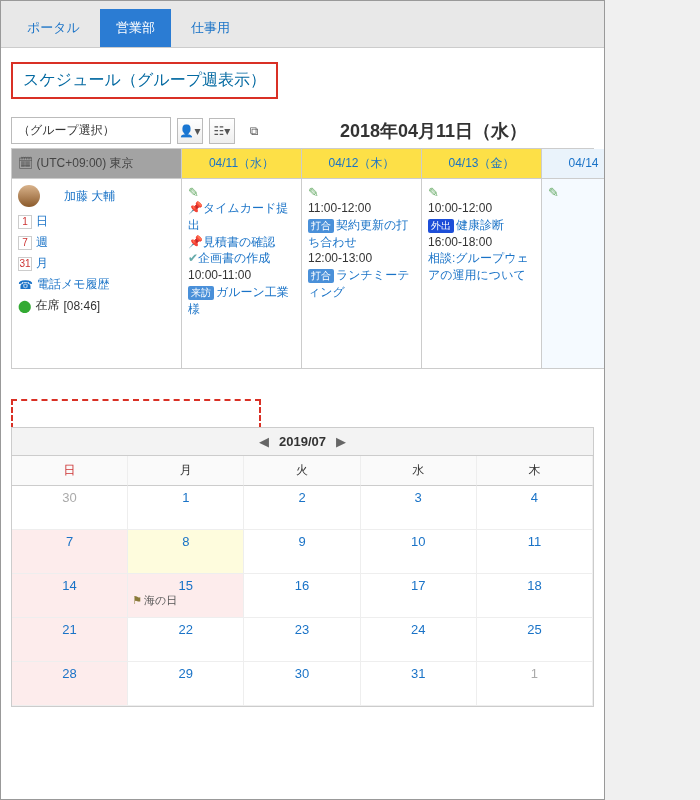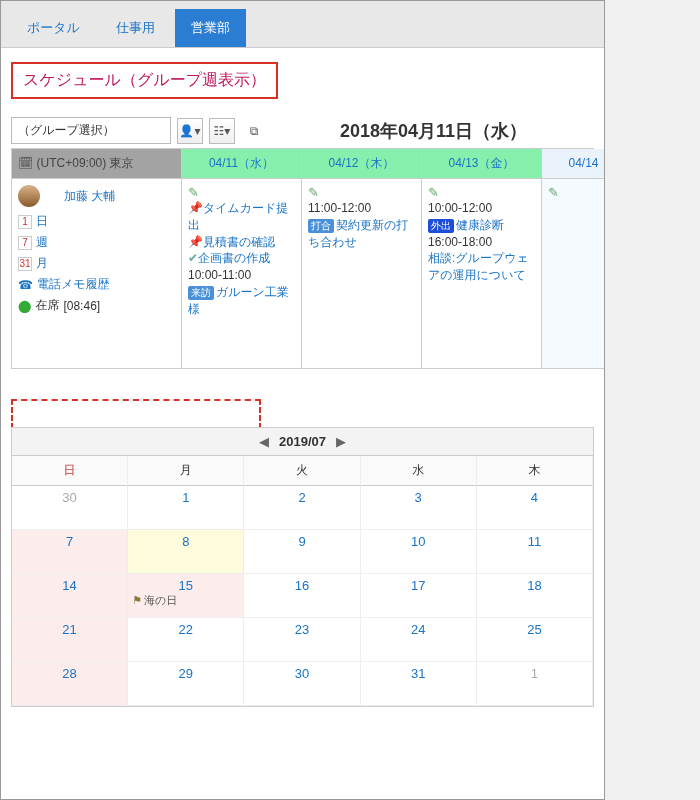--- a/index.html
+++ b/index.html
@@ -7,31 +7,31 @@
 .app { width: 605px; height: 800px; background: #fff; border: 1px solid #999; overflow: hidden; position: relative; }
 
 
 .topbar { background: #e8e8e8; border-bottom: 1px solid #ccc; padding: 8px 10px 0 10px; display: flex; gap: 4px; }
 .toptab { padding: 10px 16px; color: #1a73c7; cursor: pointer; }
 .toptab.active { background: #2b7cd3; color: #fff; }
 
 
 .titlewrap { padding: 14px 10px; }
 .title-highlight { border: 2px solid #d93025; display: inline-block; padding: 6px 10px; }
-.title-link { color: #be185d; font-size: 16px; }
+.title-link { color: #0369a1; font-size: 16px; }
 
 
 .toolbar { display: flex; align-items: center; padding: 4px 10px; gap: 6px; }
 .group-select { border: 1px solid #bbb; padding: 4px 6px; width: 160px; background: #fff; font-size: 12px; }
 .iconbtn { border: 1px solid #bbb; background: linear-gradient(#fff,#eee); width: 26px; height: 26px; display: inline-flex; align-items: center; justify-content: center; cursor: pointer; font-size: 12px; color: #555; }
 .date-title { flex: 1; text-align: center; font-weight: bold; font-size: 18px; }
 
 
 .weekgrid { display: grid; grid-template-columns: 170px 120px 120px 120px 120px; border-top: 1px solid #ccc; border-left: 1px solid #ccc; margin: 0 10px; font-size: 12px; }
-.wg-head { border-right: 1px solid #ccc; border-bottom: 1px solid #ccc; padding: 6px; text-align: center; background: #86efac; color: #1a73c7; cursor: pointer; }
+.wg-head { border-right: 1px solid #ccc; border-bottom: 1px solid #ccc; padding: 6px; text-align: center; background: #fde047; color: #1a73c7; cursor: pointer; }
 .wg-head.tz { text-align: left; color: #444; background: #a3a3a3; }
 .wg-head.sat { background: #eaf3fb; }
 .wg-cell { border-right: 1px solid #ccc; border-bottom: 1px solid #ccc; padding: 6px; vertical-align: top; min-height: 190px; }
 .wg-cell .addicon { color: #6a6; font-size: 13px; }
 
 .person { display: flex; align-items: center; gap: 24px; }
 .avatar { width: 22px; height: 22px; border-radius: 50%; background: linear-gradient(#d9b38c,#8b5a2b); display: inline-block; }
 .person-name { color: #1a73c7; cursor: pointer; }
 .sideopts { margin-top: 6px; display: flex; flex-direction: column; gap: 4px; }
 .sideopt { color: #1a73c7; cursor: pointer; display: flex; align-items: center; gap: 4px; }
@@ -65,22 +65,22 @@
 .mcell .holiday { font-size: 11px; color: #555; padding-left: 4px; display: flex; align-items: center; gap: 2px; }
 .mcell .flag { color: #8a7a39; }
 </style>
 </head>
 <body>
 
 <div class="app">
 
   <div class="topbar">
     <div class="toptab">ポータル</div>
+    <div class="toptab active">営業部</div>
     <div class="toptab">仕事用</div>
-    <div class="toptab active">営業部</div>
   </div>
 
   <div class="titlewrap">
     <span class="title-highlight">
       <span class="title-link">スケジュール（グループ週表示）</span>
     </span>
   </div>
 
   <div class="toolbar">
     <div class="group-select">（グループ選択）</div>
@@ -145,20 +145,24 @@
         <div class="evtime">10:00-11:00</div>
         <span class="tag tag-blue">来訪</span><span>ガルーン工業様</span>
       </div>
     </div>
 
     <div class="wg-cell">
       <span class="addicon">✎</span>
       <div class="evitem">
         <div class="evtime">11:00-12:00</div>
         <span class="tag tag-blue">打合</span><span>契約更新の打ち合わせ</span>
+      </div>
+      <div class="evitem">
+        <div class="evtime">12:00-13:00</div>
+        <span class="tag tag-blue">打合</span><span>ランチミーティング</span>
       </div>
     </div>
 
     <div class="wg-cell">
       <span class="addicon">✎</span>
       <div class="evitem">
         <div class="evtime">10:00-12:00</div>
         <span class="tag tag-purple">外出</span><span>健康診断</span>
       </div>
       <div class="evitem">

